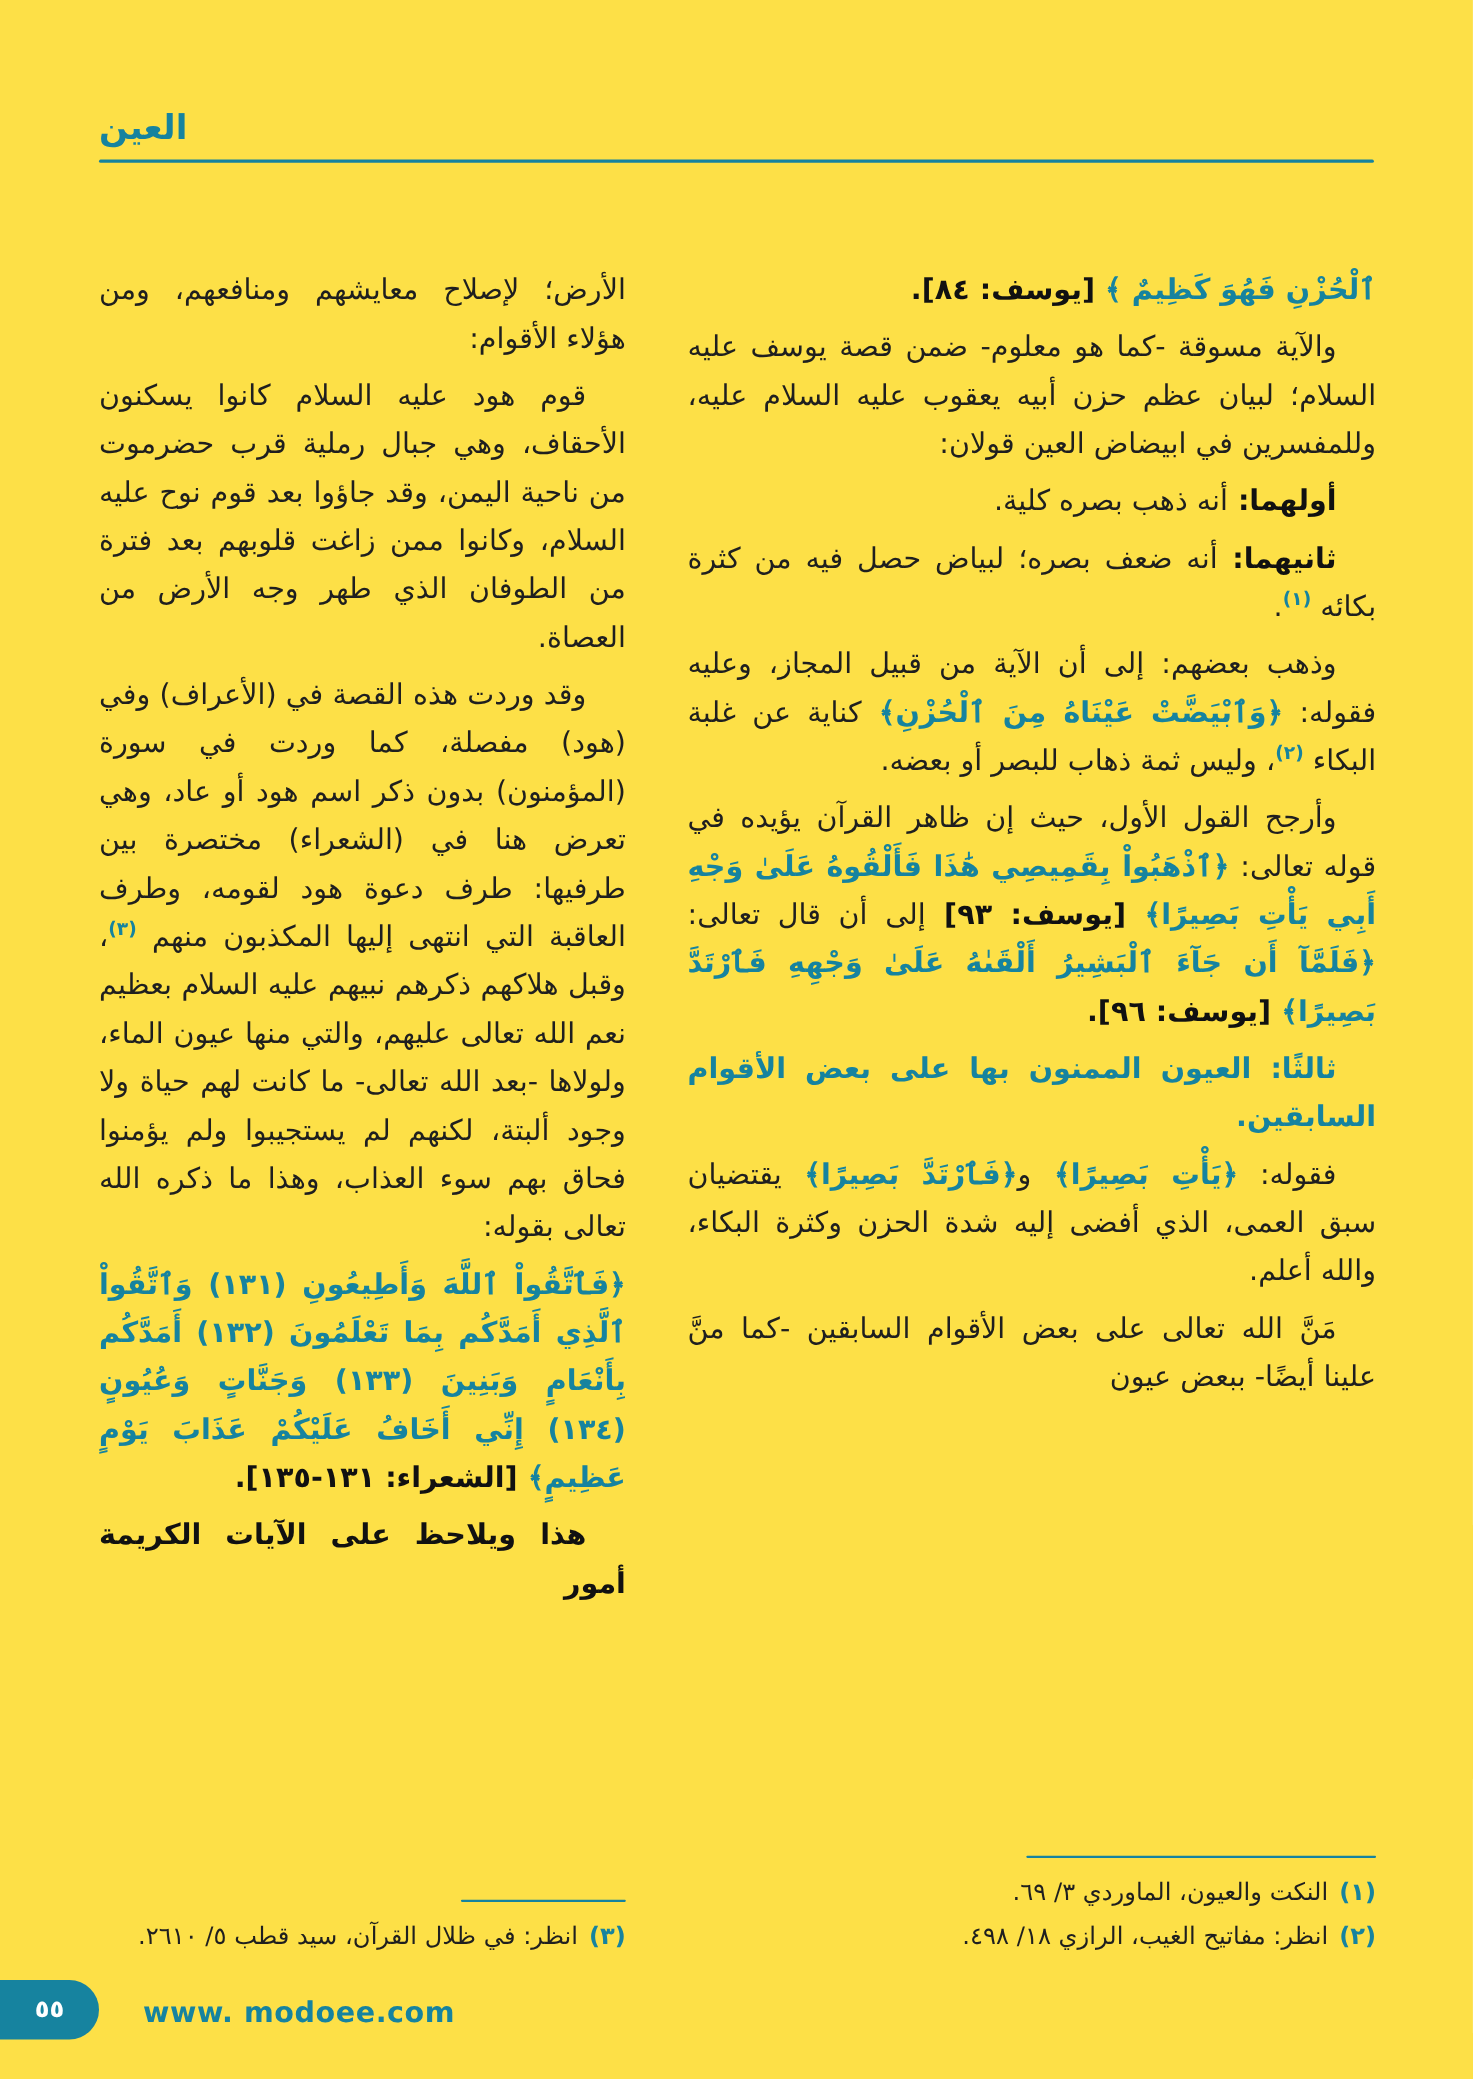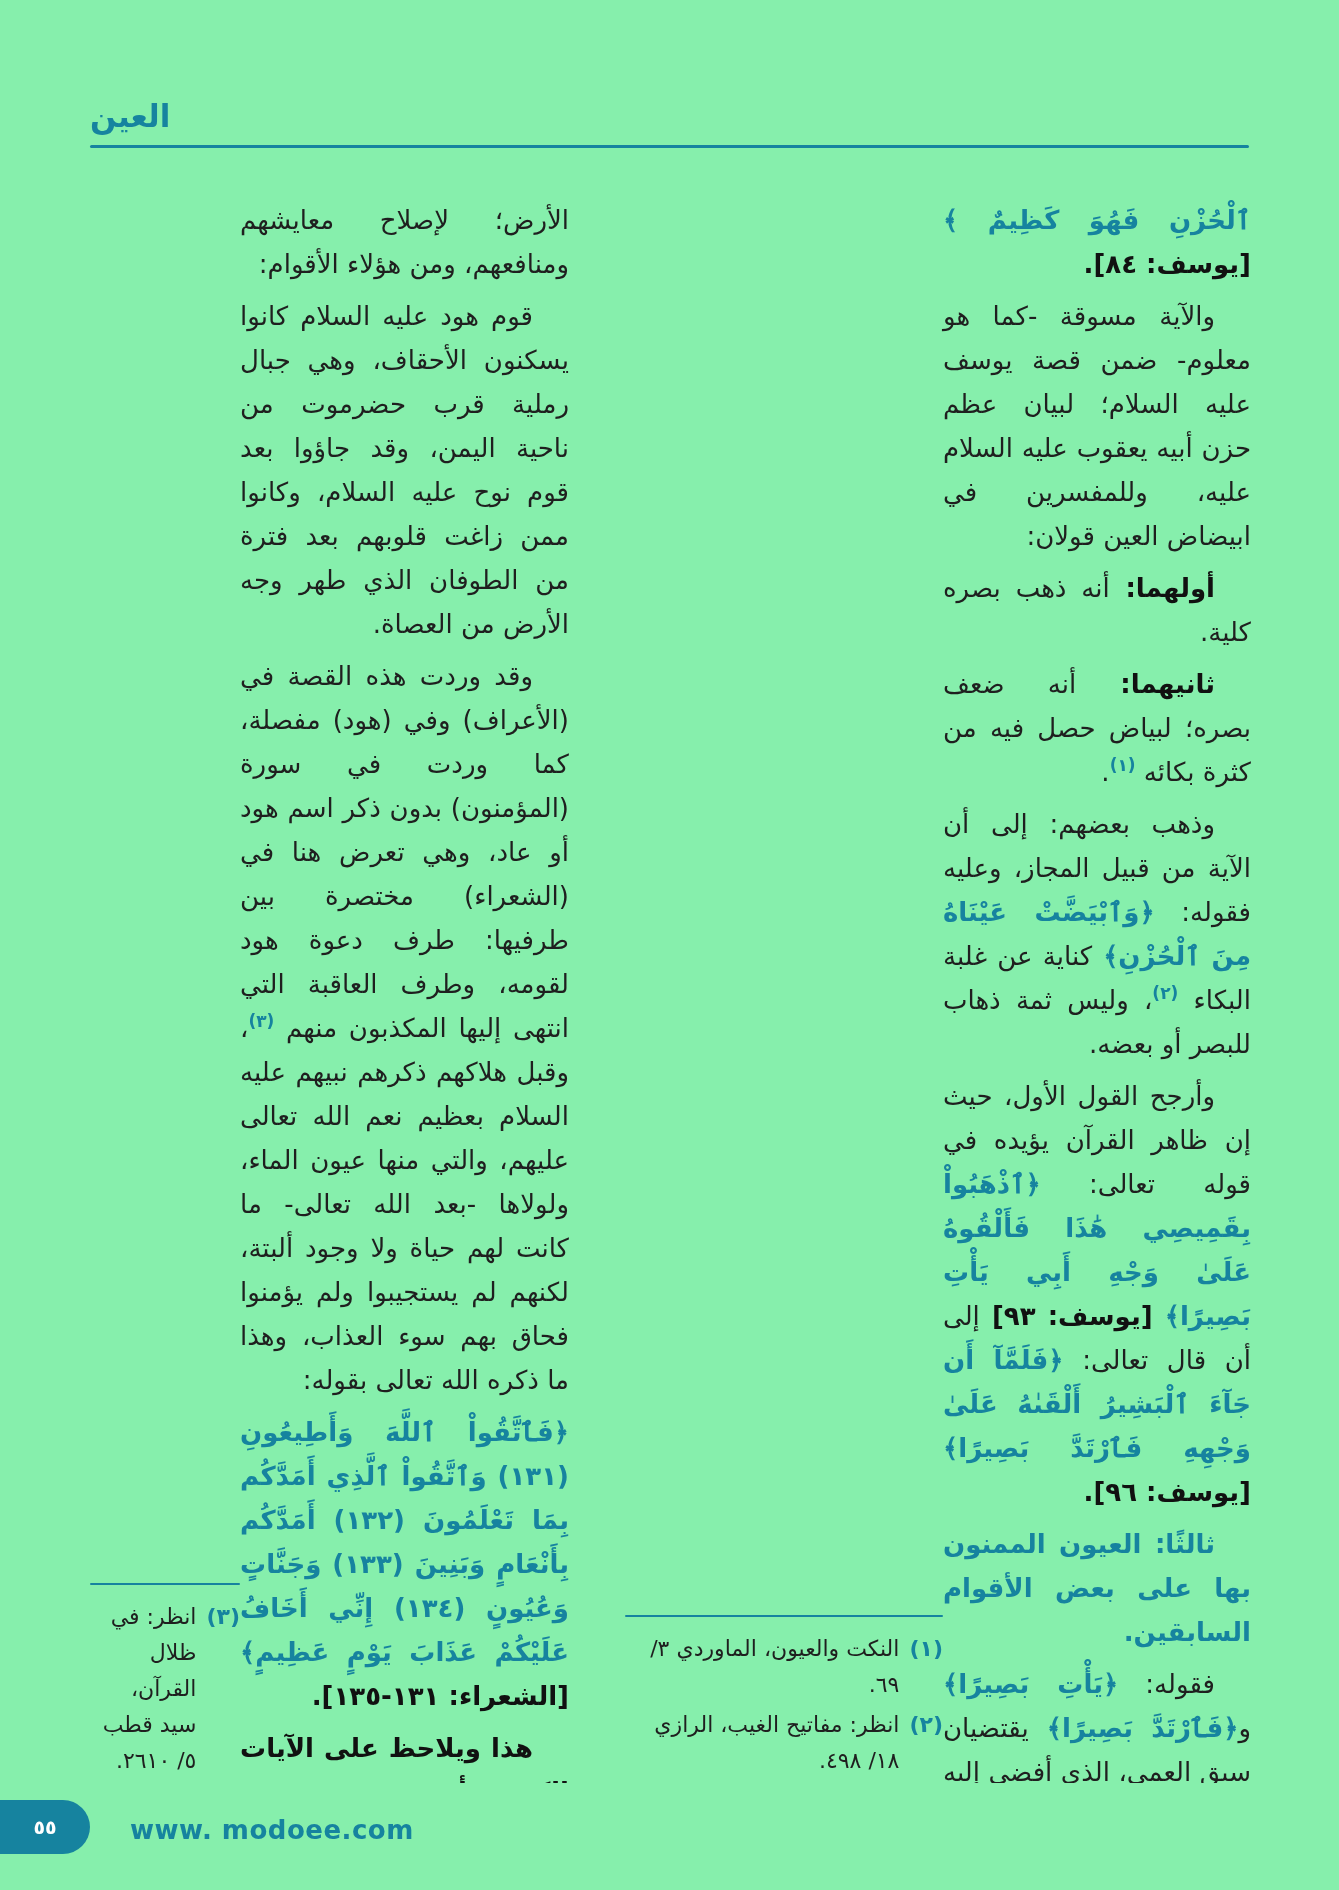--- a/index.html
+++ b/index.html
@@ -1,40 +1,40 @@
 <!DOCTYPE html>
 <html lang="ar" dir="rtl" style="--accent: #16839f;"><head>
 <meta charset="utf-8">
 <style>
   * { box-sizing: border-box; }
   html, body { margin: 0; padding: 0; background: #ffffff; }
   .page {
     position: relative;
     width: 1339px;
     height: 1890px;
-    background: #86efac;
+    background: #fde047;
     overflow: hidden;
     direction: rtl;
     font-family: "DejaVu Sans", "Liberation Sans", sans-serif;
     color: #1f1f1f;
   }
   
   .header { position: absolute; top: 98px; left: 90px; right: 90px; }
   .header-title {
     color: var(--accent); font-size: 31px; font-weight: bold;
     text-align: left; line-height: 1.2;
   }
   .header-rule { height: 3px; background: var(--accent); margin-top: 10px; border-radius: 2px; }
 
   
   .content {
     position: absolute; top: 198px; right: 88px; left: 90px; height: 1585px;
     display: flex; gap: 56px;
   }
-  .col { display: flex; overflow: hidden; }
+  .col { display: flex; flex-direction: column; overflow: hidden; margin-top: 44px; }
   .col-right { width: 626px; flex: none; }
   .col-left  { flex: 1; }
 
   .para {
     margin: 0 0 8px; font-size: 26px; line-height: 44px;
     text-align: justify; text-align-last: right;
   }
   .para.indent { text-indent: 36px; }
   .seg-n { color: #1f1f1f; }
   .seg-b { color: #111; font-weight: bold; }
@@ -53,21 +53,21 @@
   .fn-rule.narrow { width: 150px; }
   .footnote { display: flex; gap: 10px; font-size: 22px; line-height: 36px; margin: 0 0 4px; }
   .fn-num { color: var(--accent); font-weight: bold; flex: none; }
   .fn-text { color: #1f1f1f; }
 
   
   .page-badge {
     position: absolute; left: 0; bottom: 36px; width: 90px; height: 54px;
     background: var(--accent); border-radius: 0 28px 28px 0;
     display: flex; align-items: center; justify-content: center;
-    color: #ffffff; font-size: 19px; font-weight: bold;
+    color: #ffffff; font-size: 22px; font-weight: bold;
   }
   .website {
     position: absolute; left: 130px; bottom: 45px;
     direction: ltr; color: var(--accent);
     font-size: 26px; font-weight: bold; letter-spacing: 0.5px; margin-top: 16px;
   }
 </style>
 </head>
 <body>
 

